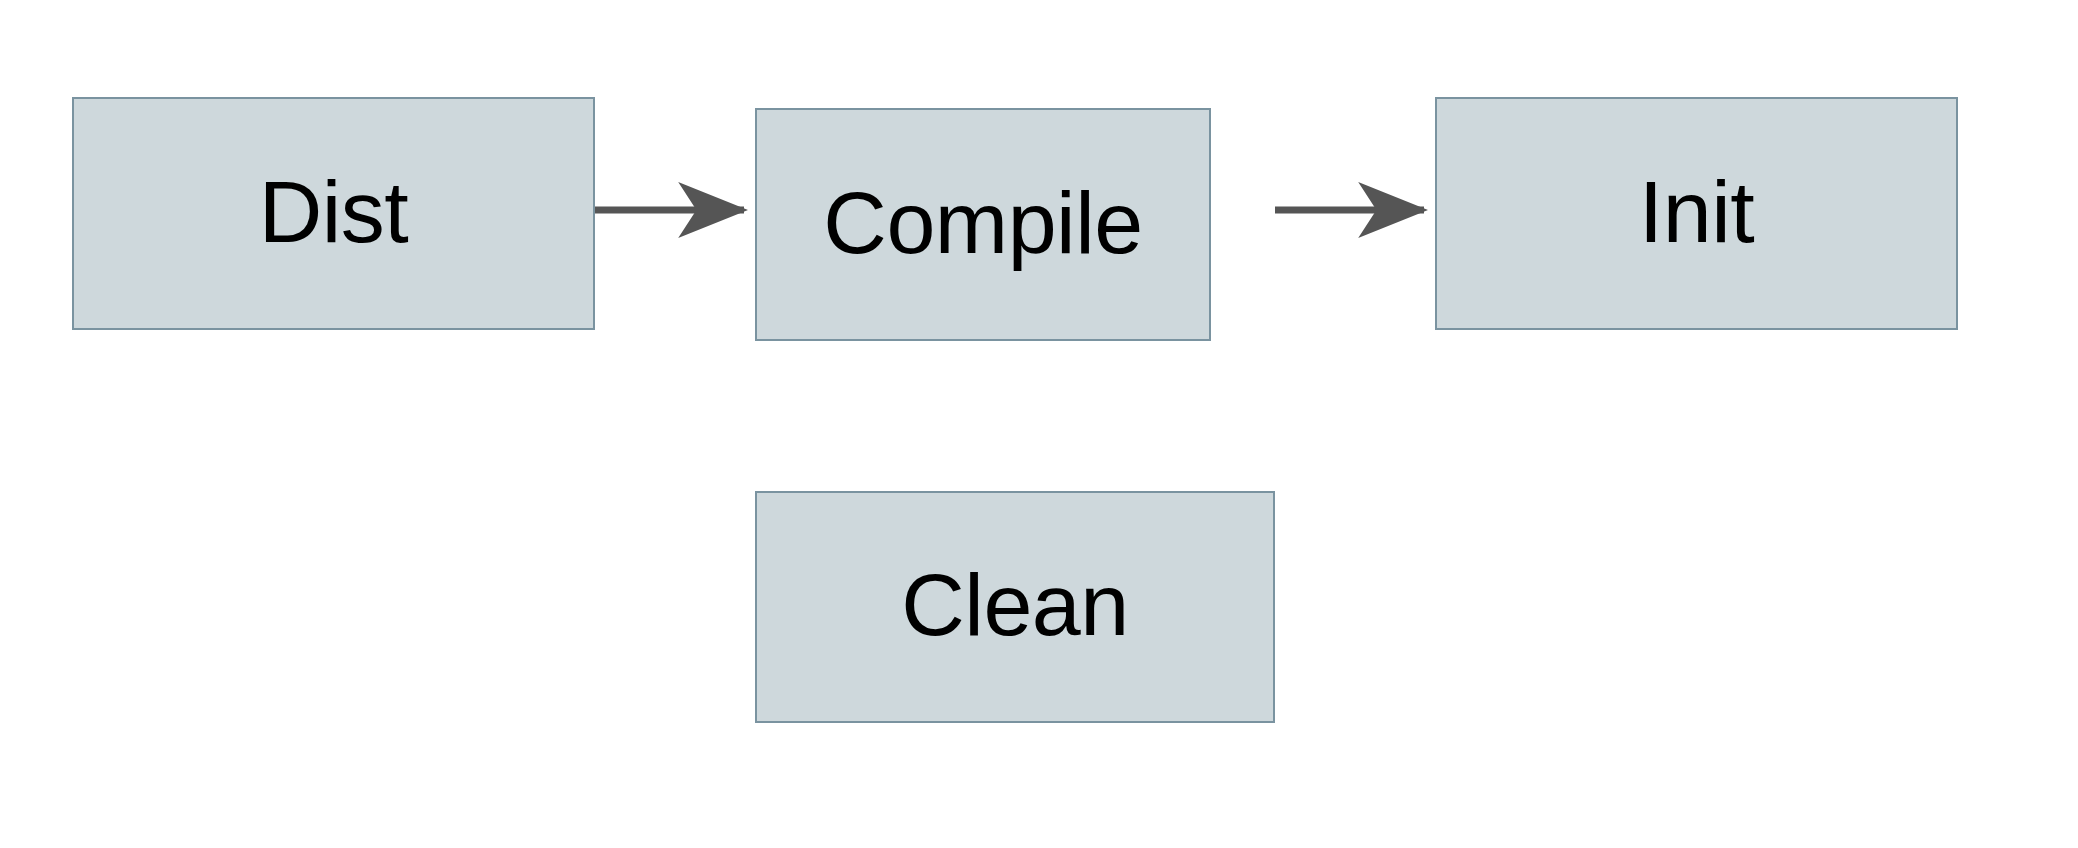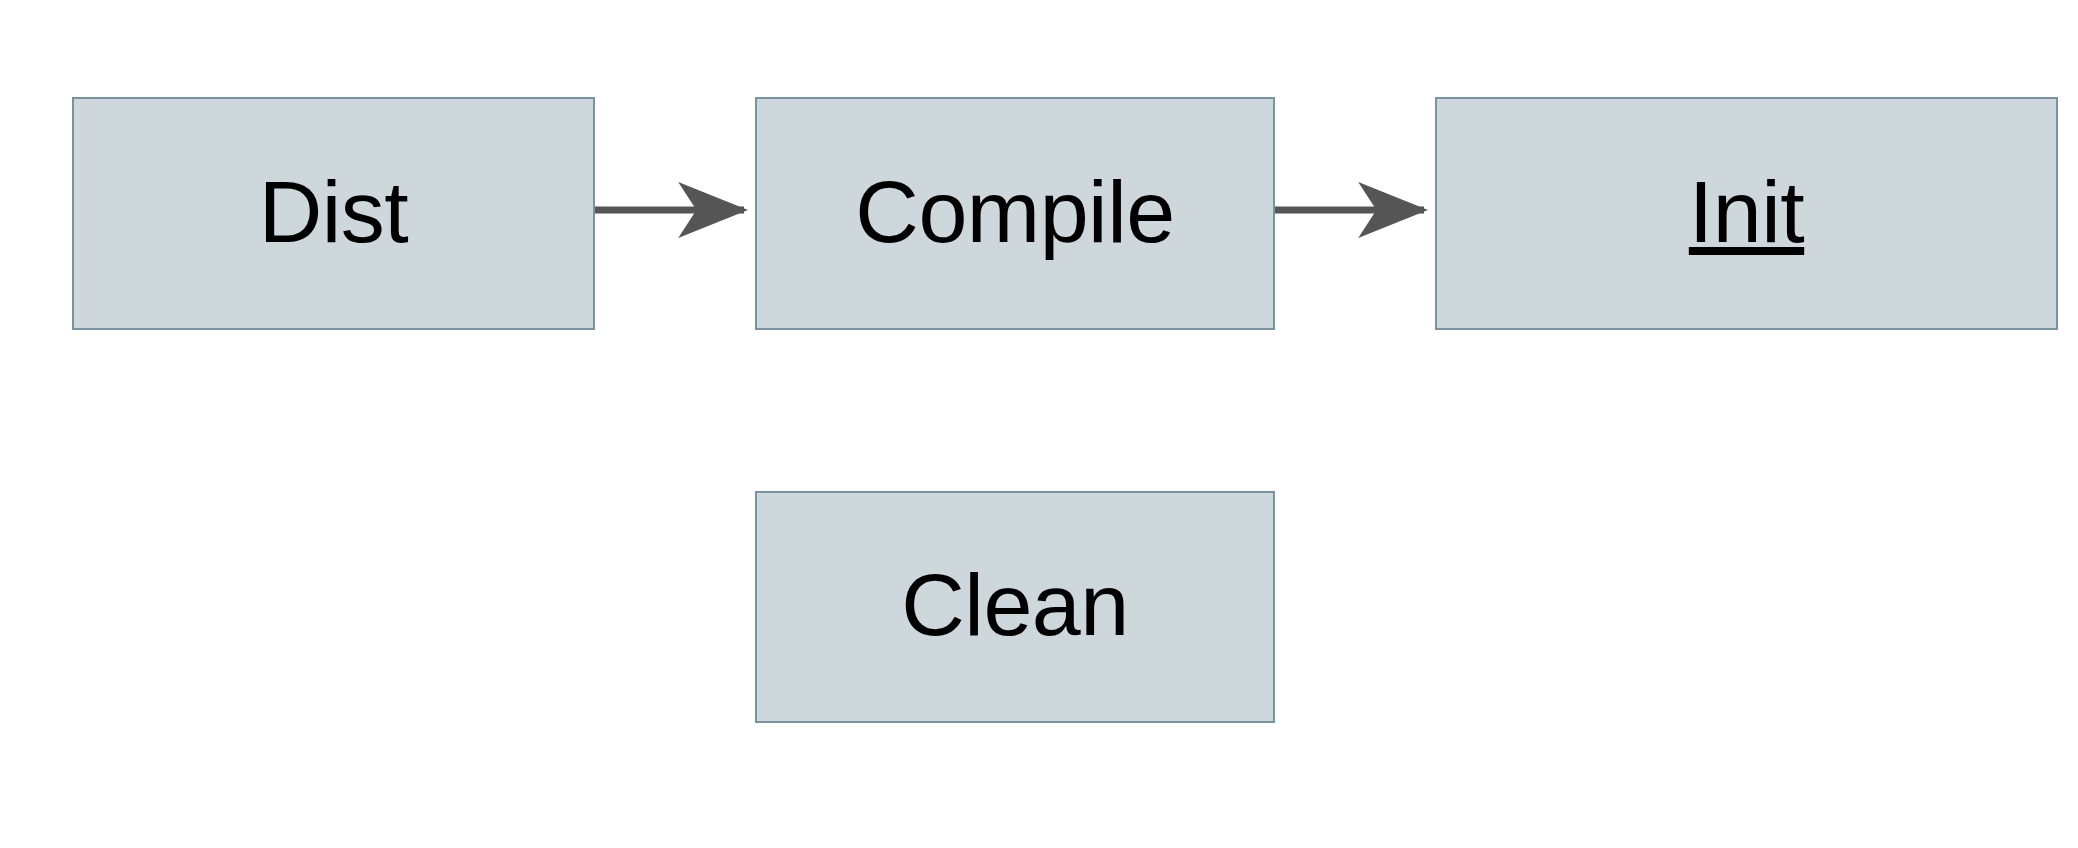--- a/index.html
+++ b/index.html
@@ -41,22 +41,22 @@
     line-height: 1;
     letter-spacing: -0.5px;
     white-space: nowrap;
     user-select: none;
   }
   .node-label {
     display: block;
     transform: translateY(-2px);
   }
   #node-dist   { left: 72px;   top: 97px;  width: 523px; height: 233px; }
-  #node-compile{ left: 755px;  top: 97px;  width: 520px; height: 233px; }
-  #node-init   { left: 1435px; top: 97px;  width: 623px; height: 233px; text-decoration: underline; }
+  #node-compile{ left: 755px;  top: 108px;  width: 456px; height: 233px; }
+  #node-init   { left: 1435px; top: 97px;  width: 523px; height: 233px; }
   #node-clean  { left: 755px;  top: 491px; width: 520px; height: 232px; }
 </style>
 </head>
 <body>
 
 <div id="canvas">
 
   <svg id="edge-layer" viewBox="0 0 2078 848" width="2078" height="848" xmlns="http://www.w3.org/2000/svg">
     <defs>
       <marker id="arrowhead" markerWidth="10" markerHeight="8" refX="9.4" refY="4" orient="auto" markerUnits="strokeWidth">

